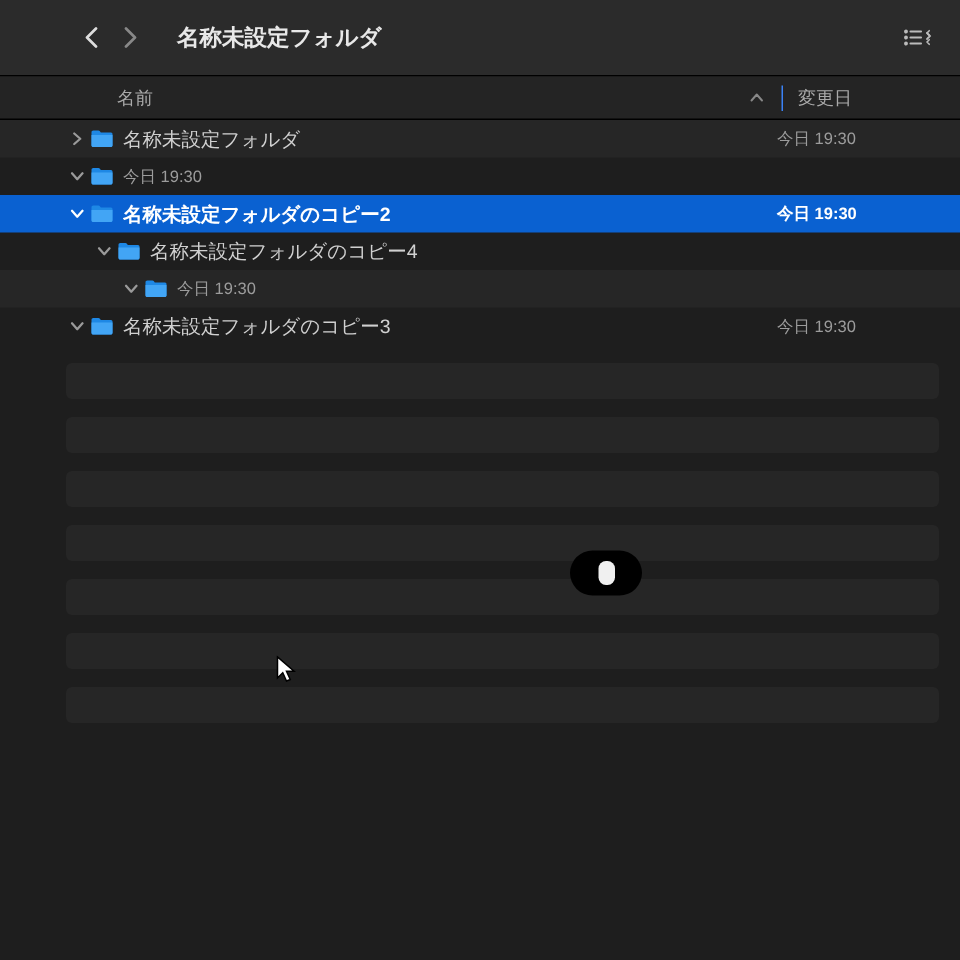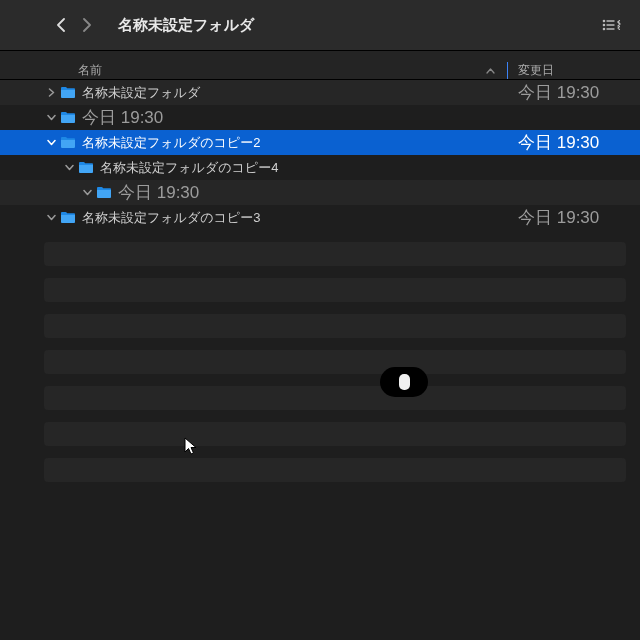--- a/index.html
+++ b/index.html
@@ -2,35 +2,35 @@
 <html><head>
 <meta charset="utf-8">
 <style>
   html,body{margin:0;padding:0;width:640px;height:640px;background:#1e1e1e;font-family:-apple-system,"Hiragino Kaku Gothic ProN","Helvetica Neue",Arial,sans-serif;color:#d0d0d0;overflow:hidden;font-size:13px;-webkit-font-smoothing:antialiased;}
   .titlebar{height:50px;display:flex;align-items:center;padding:0 14px 0 48px;background:#2b2b2b;border-bottom:1px solid #000;}
   .nav-btn{width:26px;height:26px;display:flex;align-items:center;justify-content:center;color:#888;border-radius:5px;}
   .nav-btn.enabled{color:#ddd;}
   .title{font-size:15px;font-weight:600;color:#e8e8e8;margin-left:18px;flex:1;}
   .toolbar-right{display:flex;gap:6px;align-items:center;}
   .tool-btn{width:30px;height:24px;display:flex;align-items:center;justify-content:center;color:#bbb;}
-  .headers{height:28px;display:flex;align-items:flex-end;background:#242424;border-bottom:1px solid #000;font-size:12px;color:#aaa;padding-left:78px;padding-right:14px;}
+  .headers{height:28px;display:flex;align-items:center;background:#242424;border-bottom:1px solid #000;font-size:12px;color:#aaa;padding-left:78px;}
   .hdr-name{flex:1;display:flex;align-items:center;gap:6px;}
   .hdr-date{width:108px;text-align:left;border-left:1px solid #3b82f6;padding-left:10px;}
   .sort-caret{font-size:10px;color:#888;margin-left:auto;margin-right:12px;}
   .rows{}
   .row{height:25px;display:flex;align-items:center;padding-right:14px;position:relative;}
   .row.stripe{background:#262626;}
   .row.placeholder{background:#262626;margin:12px 0;border-radius:4px;margin-left:44px;margin-right:14px;height:24px;}
-  .row.selected{background:#0a61d1;color:#fff;}
+  .row.selected{background:#0a61d1;color:#fff;font-weight:bold;}
   .row.selected .date{color:#fff;}
   .disclosure{width:14px;display:flex;justify-content:center;color:#9a9a9a;font-size:10px;flex:none;}
   .row.selected .disclosure{color:#fff;}
   .folder-ico{width:16px;height:13px;margin:0 6px 0 2px;flex:none;}
   .name{flex:1;white-space:nowrap;overflow:hidden;text-overflow:ellipsis;}
-  .date{width:108px;text-align:left;color:#9c9c9c;font-size:17px;}
+  .date{width:108px;text-align:left;color:#9c9c9c;font-size:11px;}
   .indent{flex:none;}
   .cursor{position:absolute;left:184px;top:437px;pointer-events:none;}
   .badge{position:absolute;left:380px;top:367px;width:48px;height:30px;border-radius:16px;background:#000;display:flex;align-items:center;justify-content:center;pointer-events:none;}
   .badge-inner{width:11px;height:16px;border-radius:5px;background:#f0f0f0;}
   svg{display:block;}
 </style>
 </head>
 <body>
 
 <div class="titlebar">

